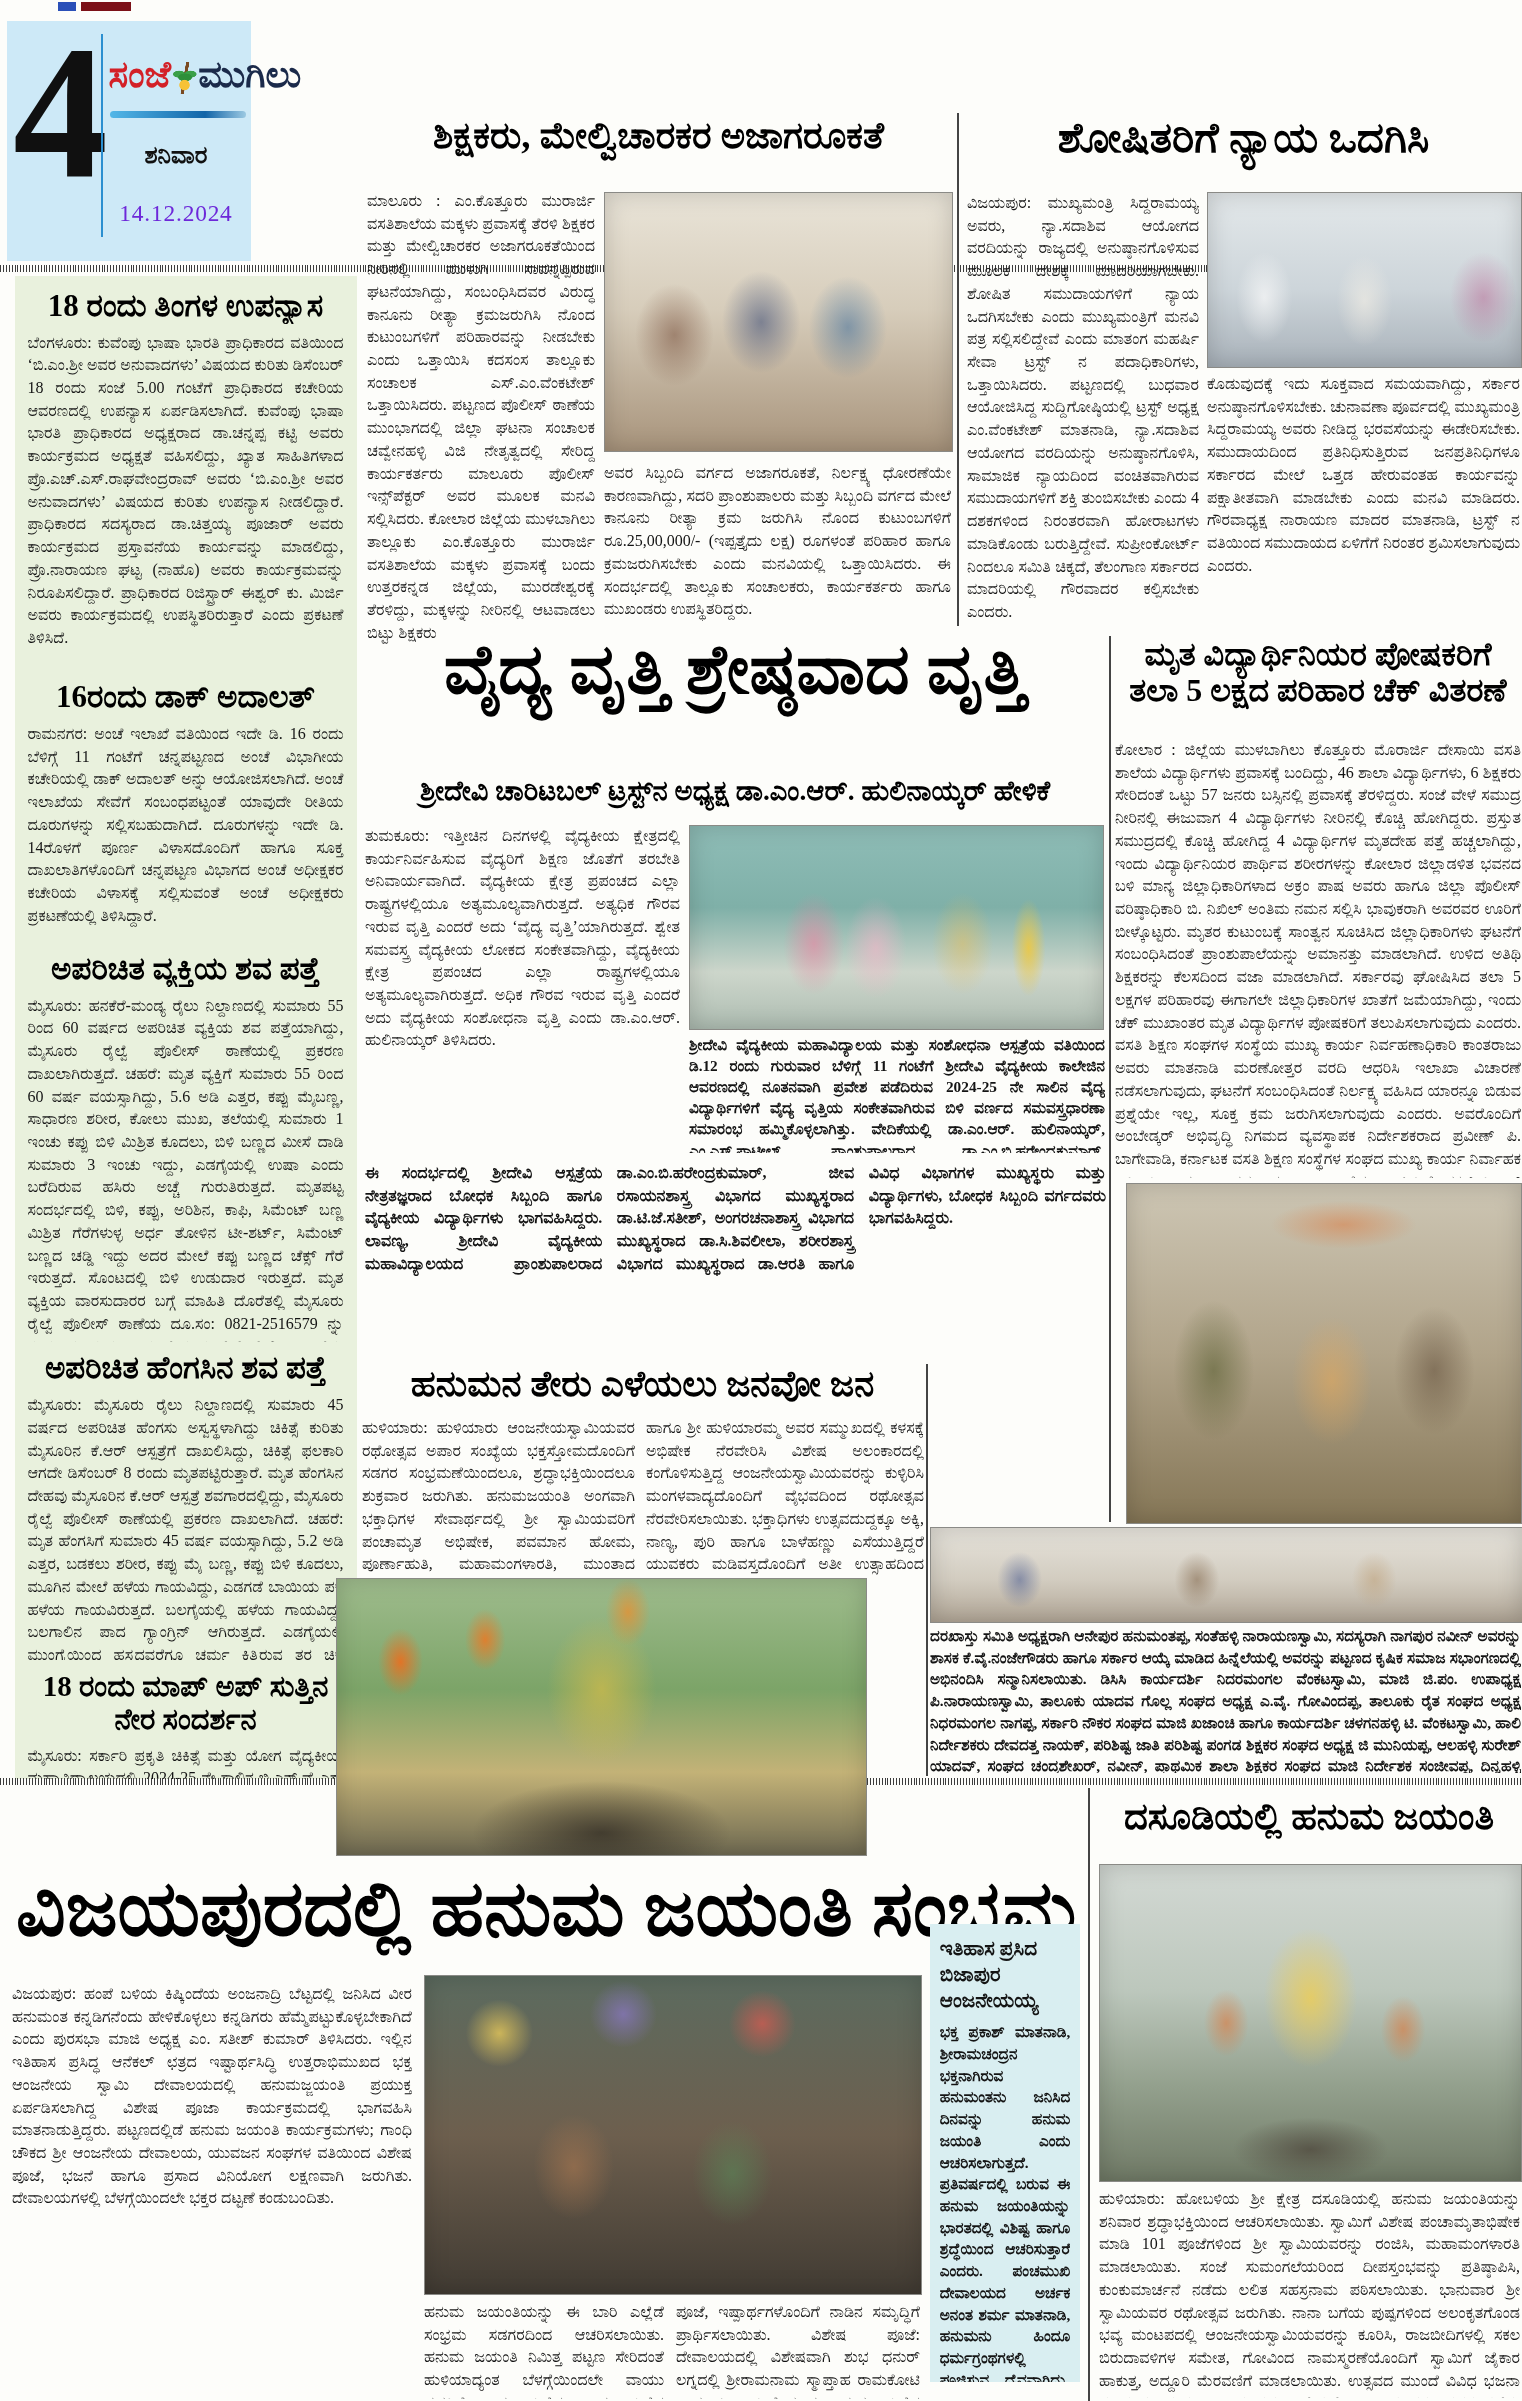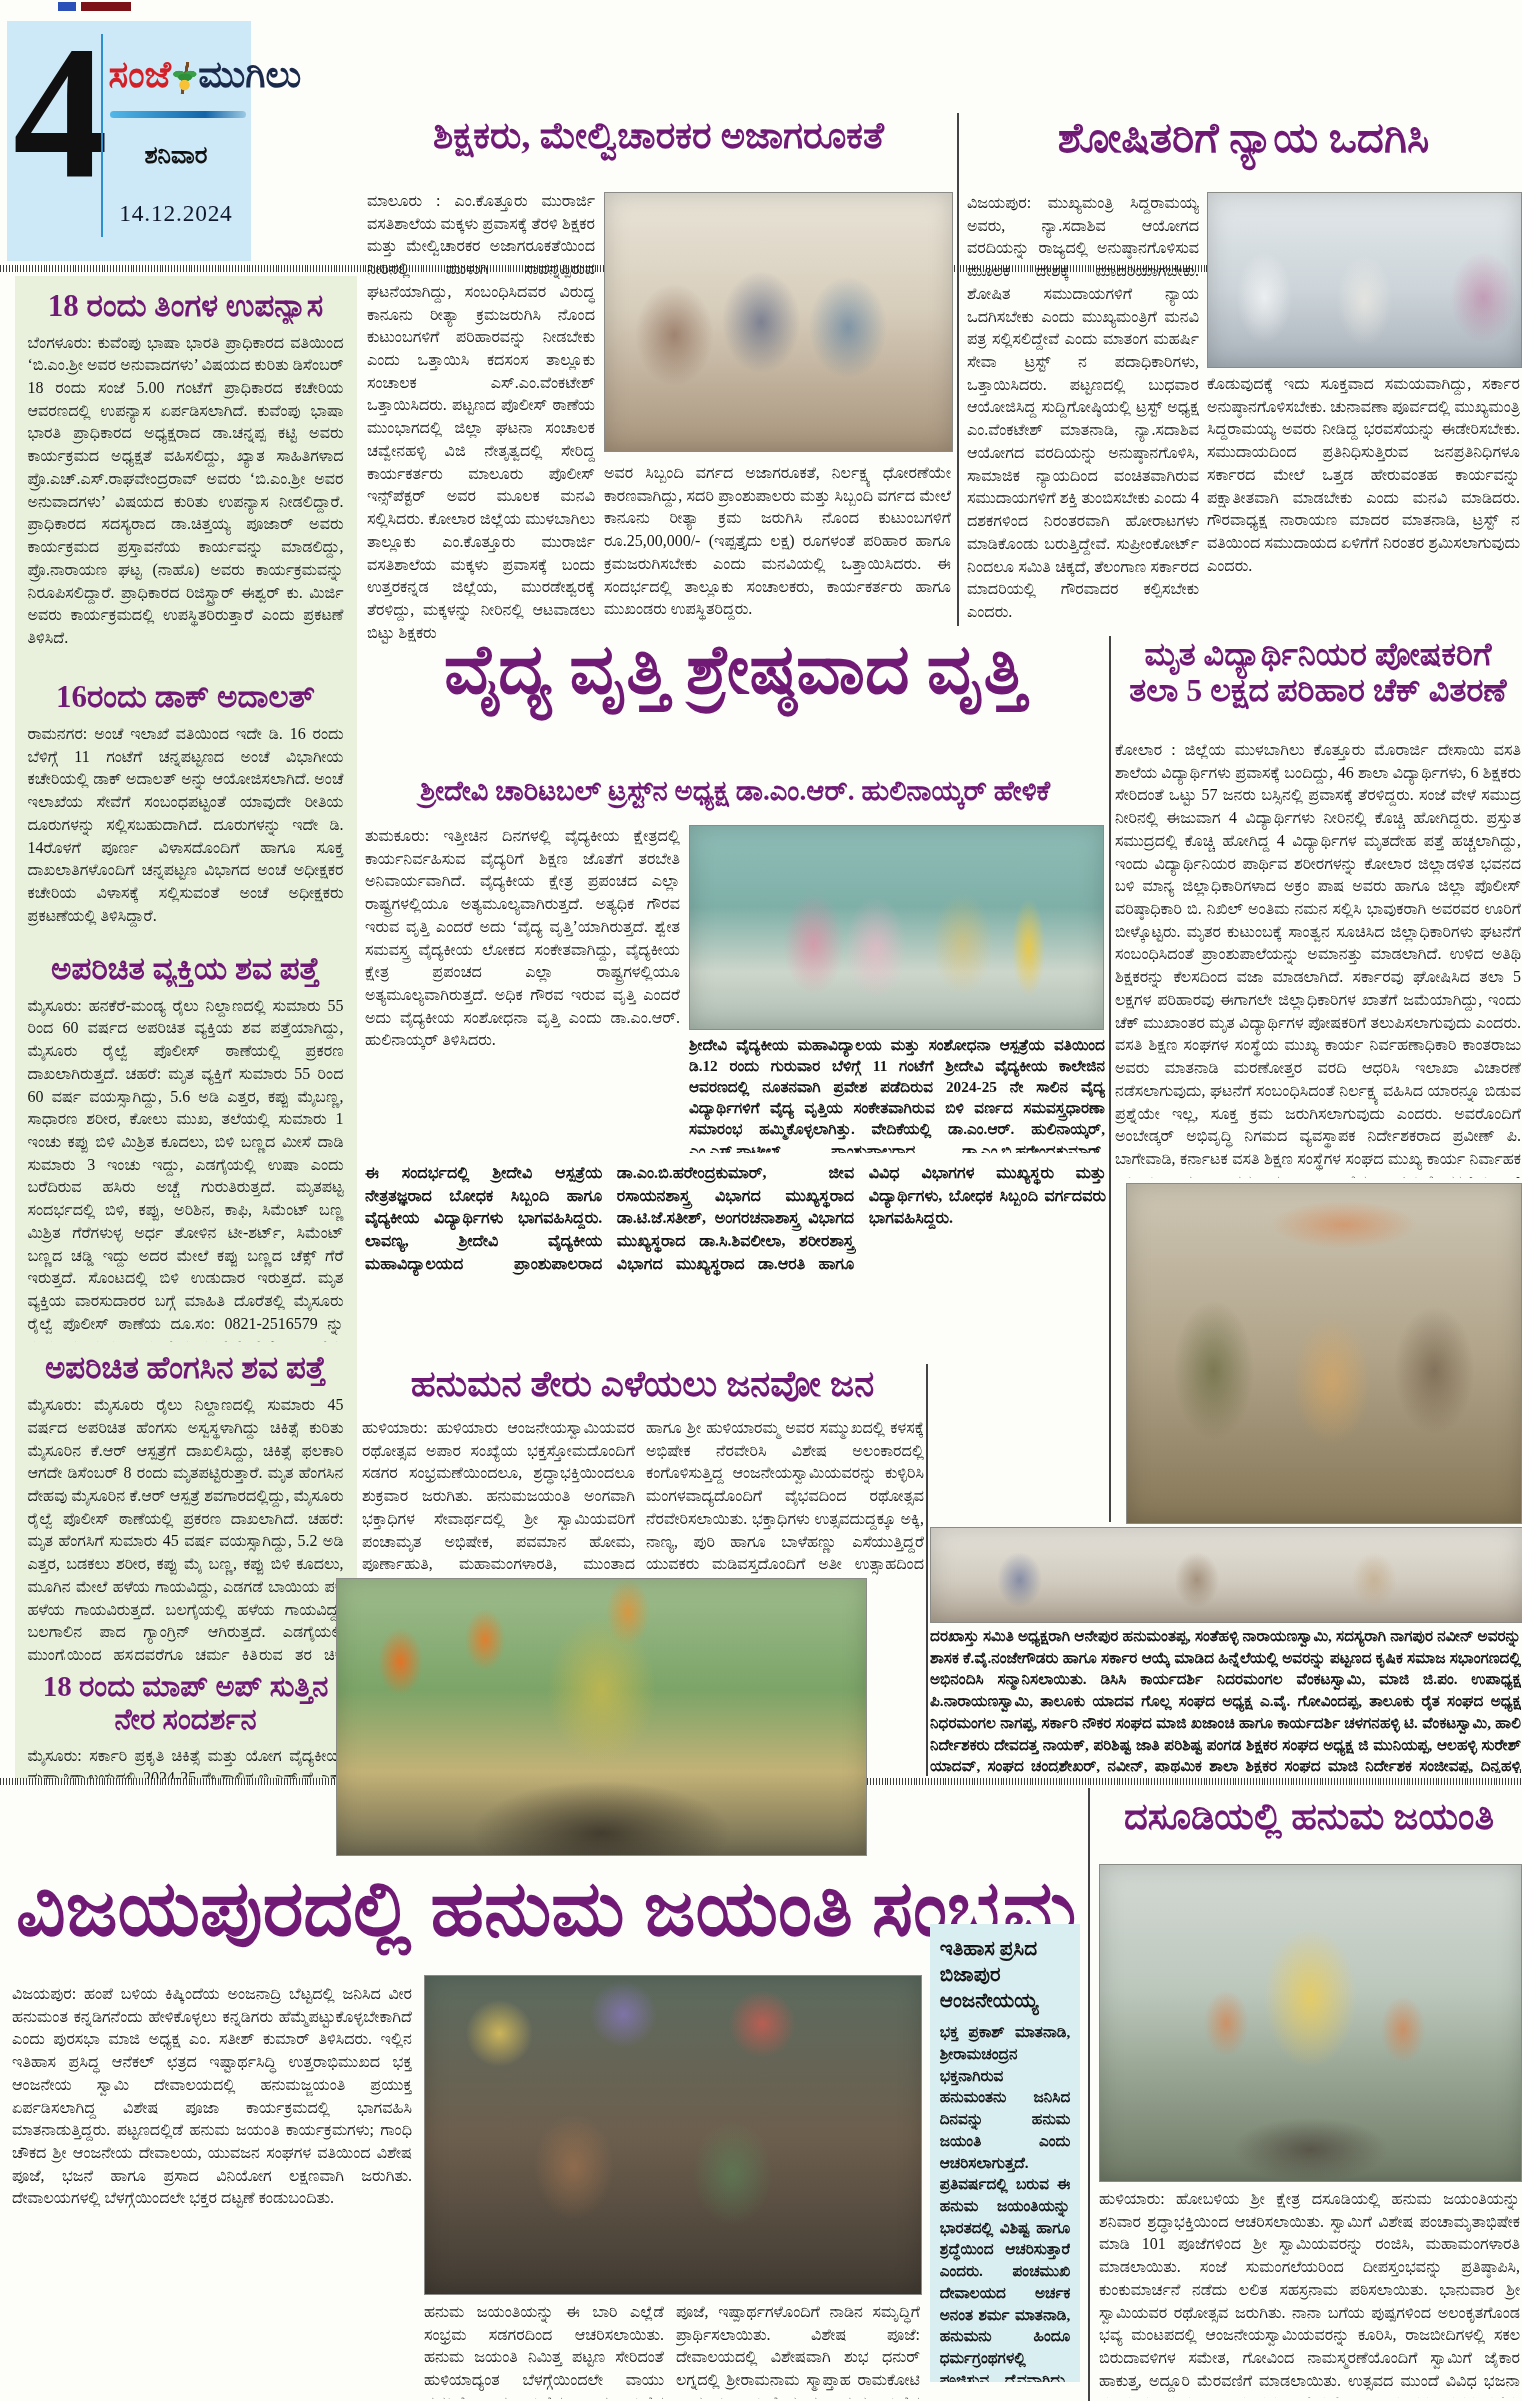--- a/index.html
+++ b/index.html
@@ -1,21 +1,21 @@
 <!DOCTYPE html>
 <html style="font-size:13px"><head>
 <meta charset="utf-8">
 <style>
   html,body{margin:0;padding:0;background:#e8e8e4;}
   #page{position:relative;width:1523px;height:2401px;background:#fdfdfa;overflow:hidden;
         font-family:"Liberation Serif","DejaVu Serif",serif;color:#141414;}
   .abs{position:absolute;}
   .hdiv{height:7.3px;background:repeating-linear-gradient(90deg,#3c3c3c 0 1px,transparent 1px 2.9px);}
   .vrule{width:1.6px;background:#444;}
-  .headline{font-weight:bold;color:#701a75;text-align:center;line-height:1.12;overflow:hidden;}
+  .headline{font-weight:bold;color:#000000;text-align:center;line-height:1.12;overflow:hidden;}
   .body-txt{font-size:16px;line-height:1.42;text-align:justify;overflow:hidden;}
   .body-txt b{font-weight:normal;}
   .caption-txt{font-size:15.3px;line-height:1.38;text-align:justify;font-weight:bold;overflow:hidden;}
   .photo{border:0.8px solid #8a8a86;box-shadow:inset 0 0 24px rgba(0,0,0,.18);}
   .greenbox{background:#e9f1dd;}
   .cyanbox{background:#d9eef1;}
   .masthead{background:#cde9f7;}
   .col3{column-count:3;column-gap:14.5px;font-weight:bold;}
   .pagefour{font-weight:bold;line-height:.9;}
 </style>
@@ -28,21 +28,21 @@
   <div class="abs" style="left:81px;top:1.6px;width:50px;height:9px;background:#7c1118;"></div>
 
   <div class="abs masthead" style="left:6.5px;top:21px;width:244px;height:240px;">
     <div class="abs pagefour" style="left:6.5px;top:6.5px;width:84px;height:202px;font-size:190px;color:#101010;">4</div>
     <div class="abs" style="left:94px;top:13px;width:2.4px;height:203px;background:#2b8fd0;"></div>
     <div class="abs" style="left:102px;top:32px;width:139px;height:48px;white-space:nowrap;">
       <span style="font-size:37px;font-weight:bold;color:#d32027;">ಸಂಜೆ</span><span style="display:inline-block;width:27.4px;height:32px;vertical-align:-6.5px;background:radial-gradient(8px 8px at 50% 72%, #f7c236 0 4.8px, transparent 5.6px),radial-gradient(13px 7.3px at 52% 48%, #2e8f3a 0 6.5px, transparent 7.3px),radial-gradient(11.3px 6.5px at 30% 38%, #3aa047 0 5.6px, transparent 6.5px),radial-gradient(11.3px 6.5px at 72% 38%, #3aa047 0 5.6px, transparent 6.5px),linear-gradient(100deg, transparent 46%, #7a4a21 47% 56%, transparent 57%);"></span><span style="font-size:37px;font-weight:bold;color:#1b2a4a;">ಮುಗಿಲು</span>
     </div>
     <div class="abs" style="left:103px;top:90px;width:136px;height:7.3px;border-radius:4px;background:linear-gradient(90deg,#53b7e8,#1265a8 70%,#9cc9e2);"></div>
     <div class="abs" style="left:97px;top:121px;width:145px;text-align:center;font-size:24px;font-weight:bold;color:#111;">ಶನಿವಾರ</div>
-    <div class="abs" style="left:97px;top:179px;width:145px;text-align:center;font-size:23.4px;color:#0f172a;letter-spacing:0.8px;">14.12.2024</div>
+    <div class="abs" style="left:97px;top:179px;width:145px;text-align:center;font-size:23.4px;color:#6d28d9;letter-spacing:0.8px;">14.12.2024</div>
   </div>
 
   <div class="abs hdiv" style="left:0;top:265px;width:1523px;"></div>
 
   <div class="abs greenbox" style="left:14.5px;top:276px;width:342px;height:1503px;padding:9.7px 13px;box-sizing:border-box;overflow:hidden;">
 
     <div>
       <div class="headline" style="font-size:31px;margin:3.2px 0 8px;">18 ರಂದು ತಿಂಗಳ ಉಪನ್ಯಾಸ</div>
       <p class="body-txt" style="margin:0;height:339px;"><b>ಬೆಂಗಳೂರು:</b> <span>ಕುವೆಂಪು ಭಾಷಾ ಭಾರತಿ ಪ್ರಾಧಿಕಾರದ ವತಿಯಿಂದ ‘ಬಿ.ಎಂ.ಶ್ರೀ ಅವರ ಅನುವಾದಗಳು’ ವಿಷಯದ ಕುರಿತು ಡಿಸೆಂಬರ್ 18 ರಂದು ಸಂಜೆ 5.00 ಗಂಟೆಗೆ ಪ್ರಾಧಿಕಾರದ ಕಚೇರಿಯ ಆವರಣದಲ್ಲಿ ಉಪನ್ಯಾಸ ಏರ್ಪಡಿಸಲಾಗಿದೆ. ಕುವೆಂಪು ಭಾಷಾ ಭಾರತಿ ಪ್ರಾಧಿಕಾರದ ಅಧ್ಯಕ್ಷರಾದ ಡಾ.ಚನ್ನಪ್ಪ ಕಟ್ಟಿ ಅವರು ಕಾರ್ಯಕ್ರಮದ ಅಧ್ಯಕ್ಷತೆ ವಹಿಸಲಿದ್ದು, ಖ್ಯಾತ ಸಾಹಿತಿಗಳಾದ ಪ್ರೊ.ಎಚ್.ಎಸ್.ರಾಘವೇಂದ್ರರಾವ್ ಅವರು ‘ಬಿ.ಎಂ.ಶ್ರೀ ಅವರ ಅನುವಾದಗಳು’ ವಿಷಯದ ಕುರಿತು ಉಪನ್ಯಾಸ ನೀಡಲಿದ್ದಾರೆ. ಪ್ರಾಧಿಕಾರದ ಸದಸ್ಯರಾದ ಡಾ.ಚಿತ್ತಯ್ಯ ಪೂಜಾರ್ ಅವರು ಕಾರ್ಯಕ್ರಮದ ಪ್ರಸ್ತಾವನೆಯ ಕಾರ್ಯವನ್ನು ಮಾಡಲಿದ್ದು, ಪ್ರೊ.ನಾರಾಯಣ ಘಟ್ಟ (ನಾಹೊ) ಅವರು ಕಾರ್ಯಕ್ರಮವನ್ನು ನಿರೂಪಿಸಲಿದ್ದಾರೆ. ಪ್ರಾಧಿಕಾರದ ರಿಜಿಸ್ಟ್ರಾರ್ ಈಶ್ವರ್ ಕು. ಮಿರ್ಜಿ ಅವರು ಕಾರ್ಯಕ್ರಮದಲ್ಲಿ ಉಪಸ್ಥಿತರಿರುತ್ತಾರೆ ಎಂದು ಪ್ರಕಟಣೆ ತಿಳಿಸಿದೆ.</span></p>
     </div>

